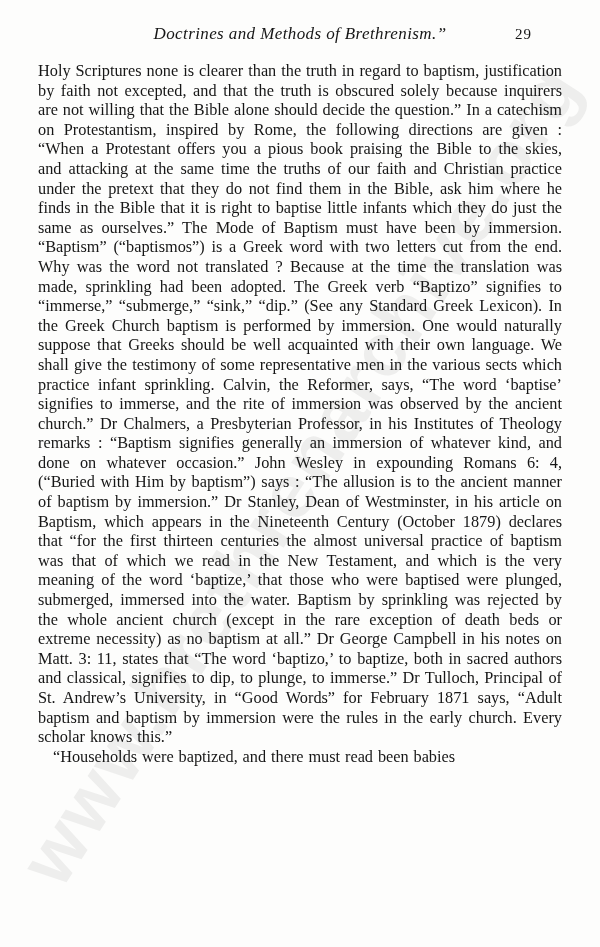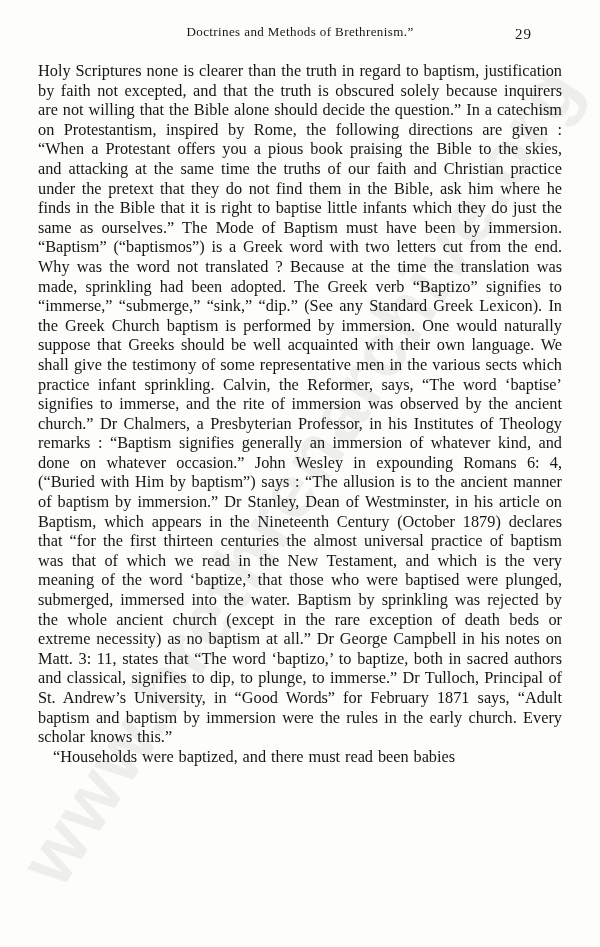--- a/index.html
+++ b/index.html
@@ -34,21 +34,22 @@
   .running-header {
     position: absolute;
     top: 24px;
     left: 38px;
     right: 38px;
     height: 22px;
   }
   .header-title {
     display: block;
     text-align: center;
-    font-size: 13px;
+    font-style: italic;
+    font-size: 17px;
     letter-spacing: 0.4px;
   }
   .page-number {
     position: absolute;
     right: 30px;
     top: 2px;
     font-size: 15px;
     letter-spacing: 1px;
     margin-left: 33px;
   }

